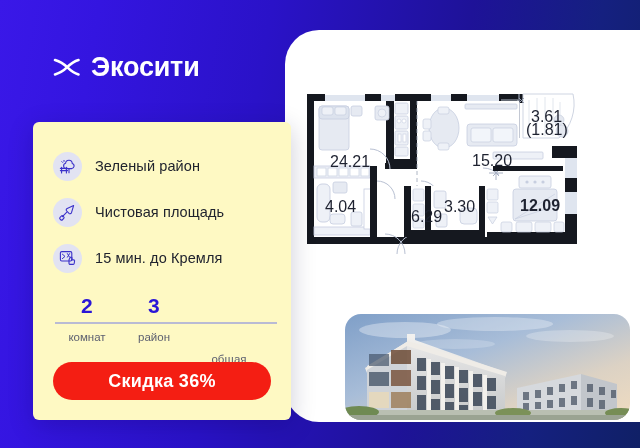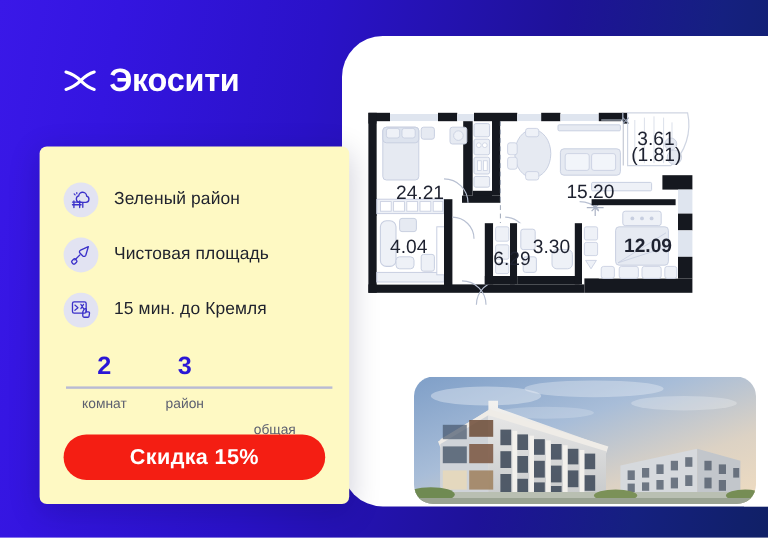--- a/index.html
+++ b/index.html
@@ -416,14 +416,14 @@
 
     <div class="stat-divider"></div>
 
     <div class="stat-lbl-row">
       <div class="stat-lbl rooms">комнат</div>
       <div class="stat-lbl floor">район</div>
       <div class="stat-lbl area">общая площадь</div>
     </div>
   </div>
 
-  <button class="discount">Скидка 15%</button>
+  <button class="discount">Скидка 36%</button>
 </div>
 
 </body></html>

